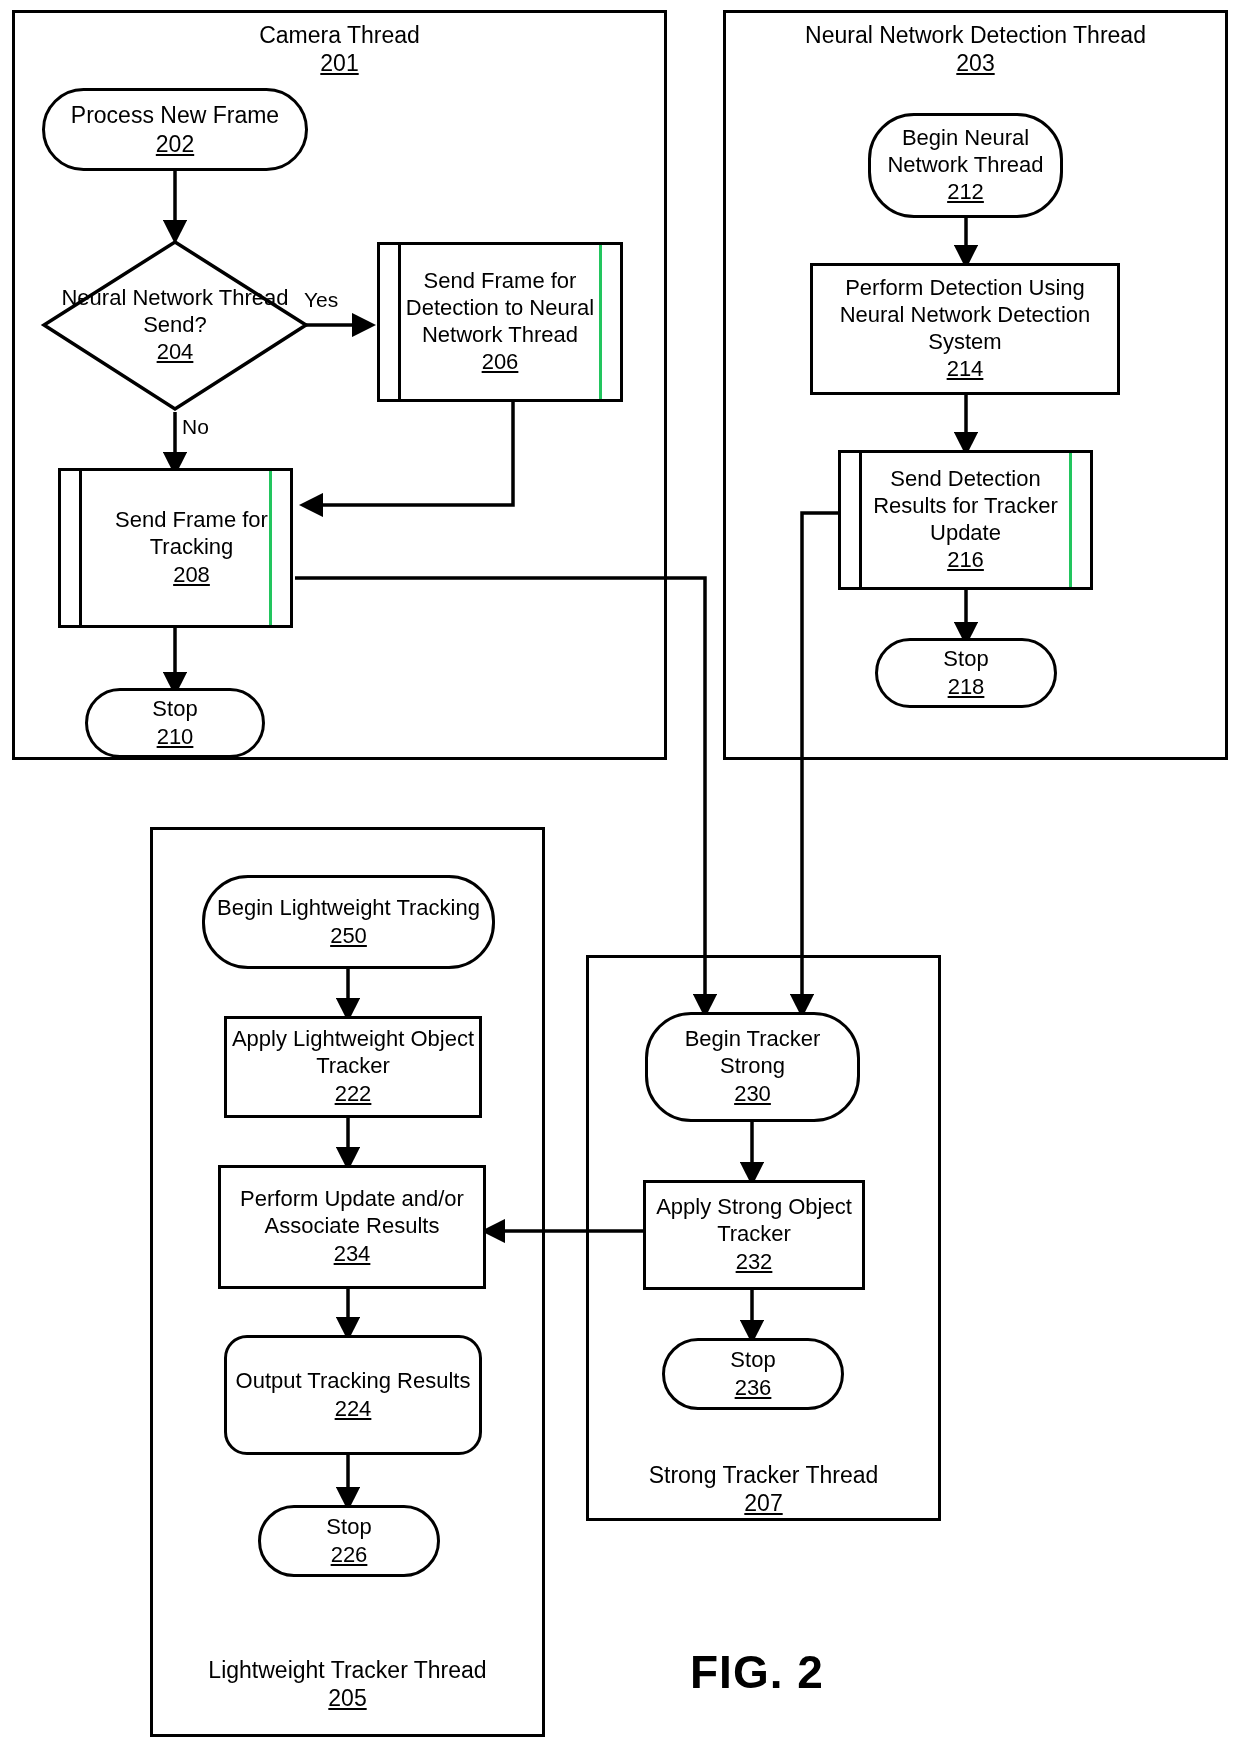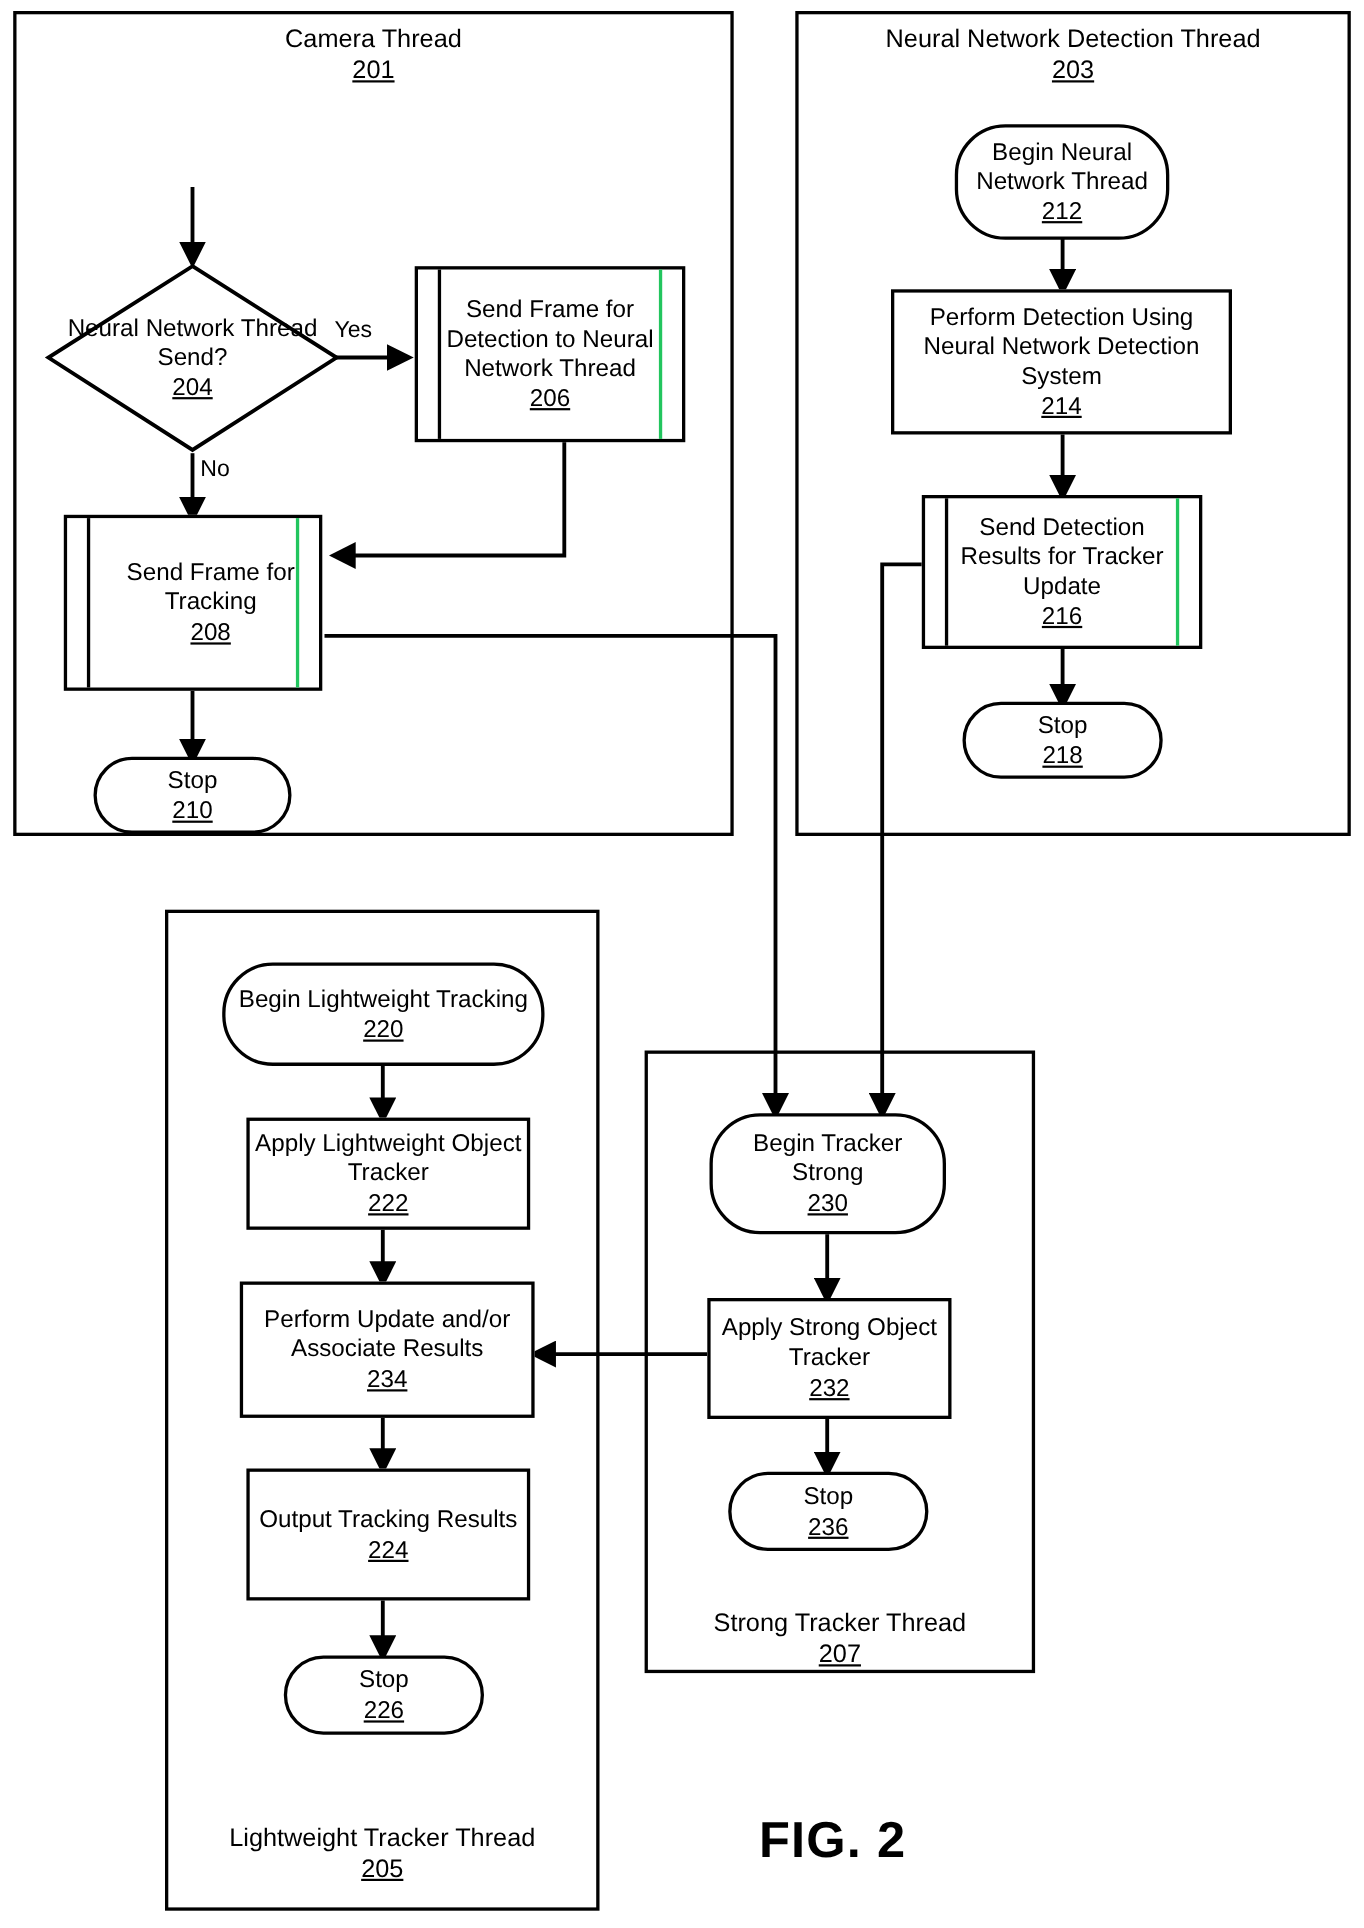--- a/index.html
+++ b/index.html
@@ -184,20 +184,24 @@
       <path d="M 348 1453 L 348 1505"></path>
 
       <path d="M 752 1122 L 752 1180"></path>
 
       <path d="M 752 1289 L 752 1338"></path>
 
       <path d="M 643 1231 L 487 1231"></path>
     </g>
   </svg>
 
+  <div class="node term" style="left:42px; top:88px; width:266px; height:83px; font-size:23px;">
+    <span class="lbl">Process New Frame</span>
+    <span class="num">202</span>
+  </div>
 
   <div class="diamond" style="left:40px; top:238px; width:270px; height:175px;">
     <svg width="270" height="175" viewBox="0 0 270 175">
       <polygon points="135,4 266,87 135,171 4,87" fill="#fff" stroke="#000" stroke-width="3.5"></polygon>
     </svg>
     <div class="dtext" style="font-size:22px;">
       <span>Neural Network Thread Send?</span>
       <span class="num">204</span>
     </div>
   </div>
@@ -241,34 +245,34 @@
     </div>
   </div>
 
   <div class="node term" style="left:875px; top:638px; width:182px; height:70px; font-size:22px;">
     <span class="lbl">Stop</span>
     <span class="num">218</span>
   </div>
 
   <div class="node term" style="left:202px; top:875px; width:293px; height:94px; font-size:22px;">
     <span class="lbl">Begin Lightweight Tracking</span>
-    <span class="num">220</span>
+    <span class="num">250</span>
   </div>
 
   <div class="node proc" style="left:224px; top:1016px; width:258px; height:102px; font-size:22px;">
     <span class="lbl">Apply Lightweight Object Tracker</span>
     <span class="num">222</span>
   </div>
 
   <div class="node proc" style="left:218px; top:1165px; width:268px; height:124px; font-size:22px;">
     <span class="lbl">Perform Update and/or Associate Results</span>
     <span class="num">234</span>
   </div>
 
-  <div class="node proc" style="left:224px; top:1335px; width:258px; height:120px; font-size:22px;">
+  <div class="node proc" style="left:224px; top:1335px; width:258px; height:120px; font-size:22px;border-radius:23px;">
     <span class="lbl">Output Tracking Results</span>
     <span class="num">224</span>
   </div>
 
   <div class="node term" style="left:258px; top:1505px; width:182px; height:72px; font-size:22px;">
     <span class="lbl">Stop</span>
     <span class="num">226</span>
   </div>
 
   <div class="node term" style="left:645px; top:1012px; width:215px; height:110px; font-size:22px;">

